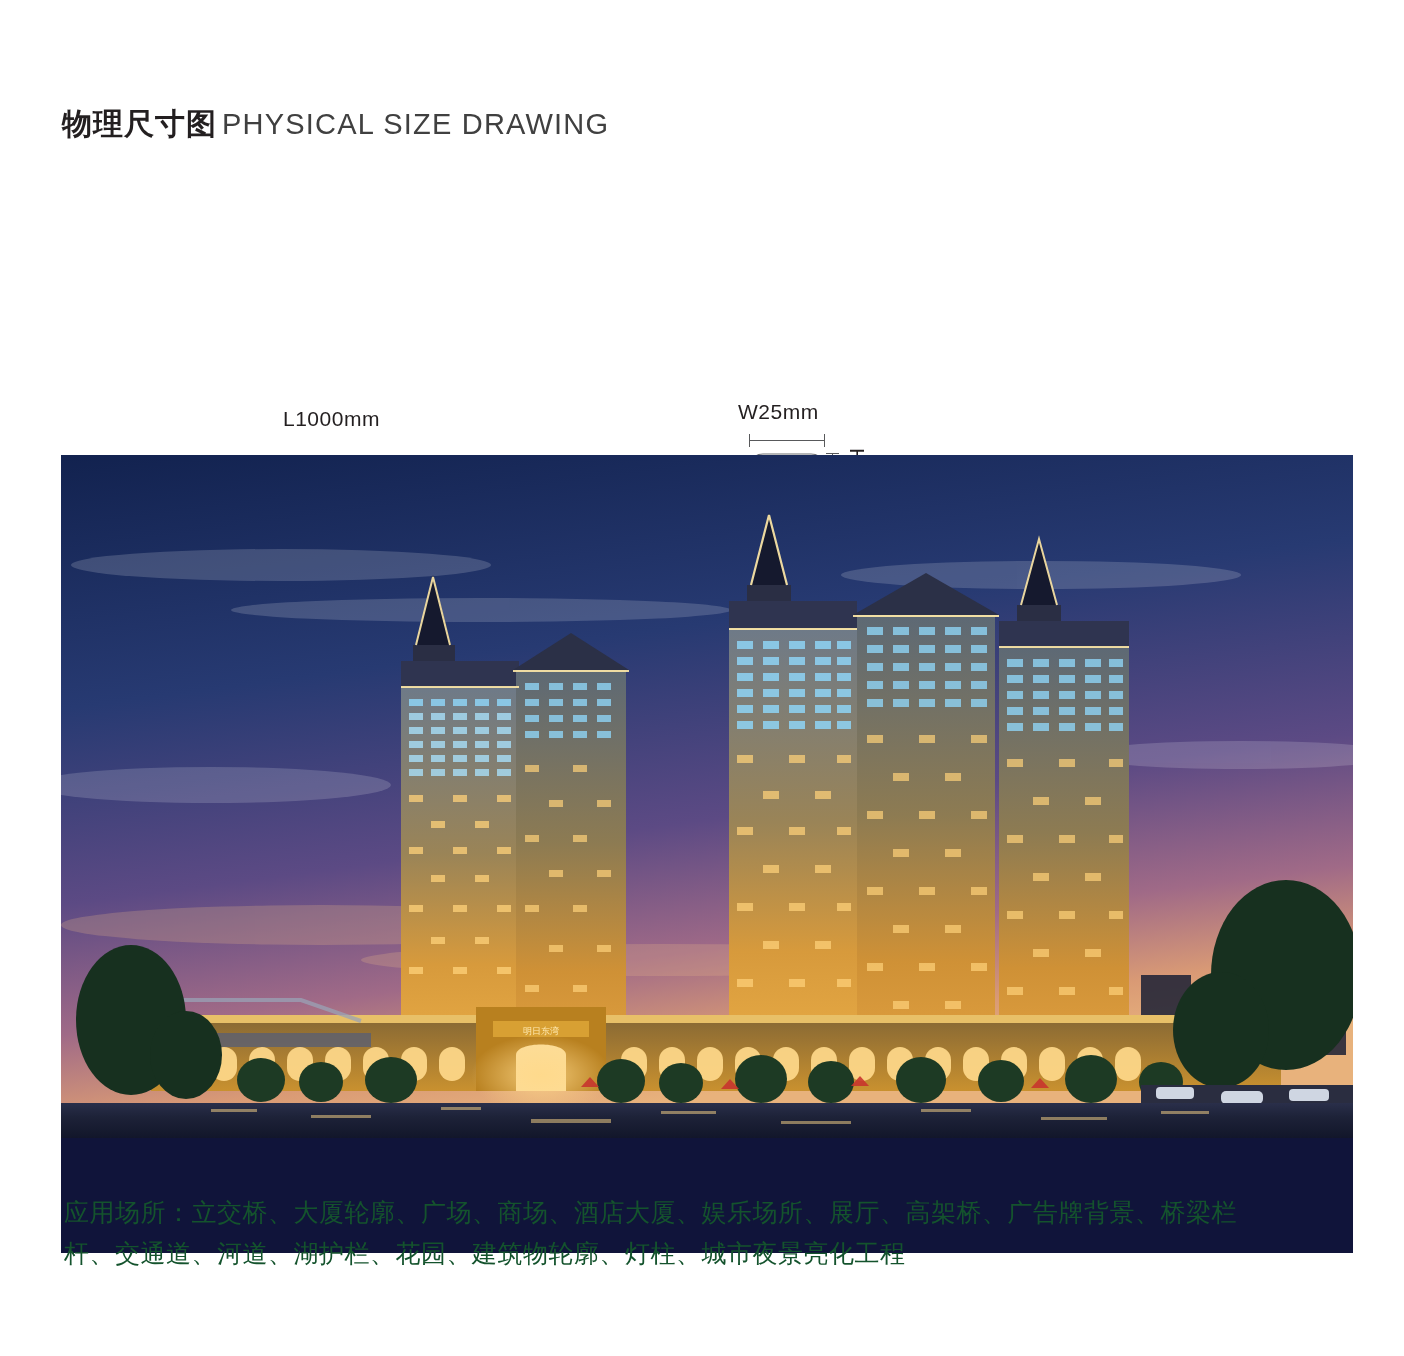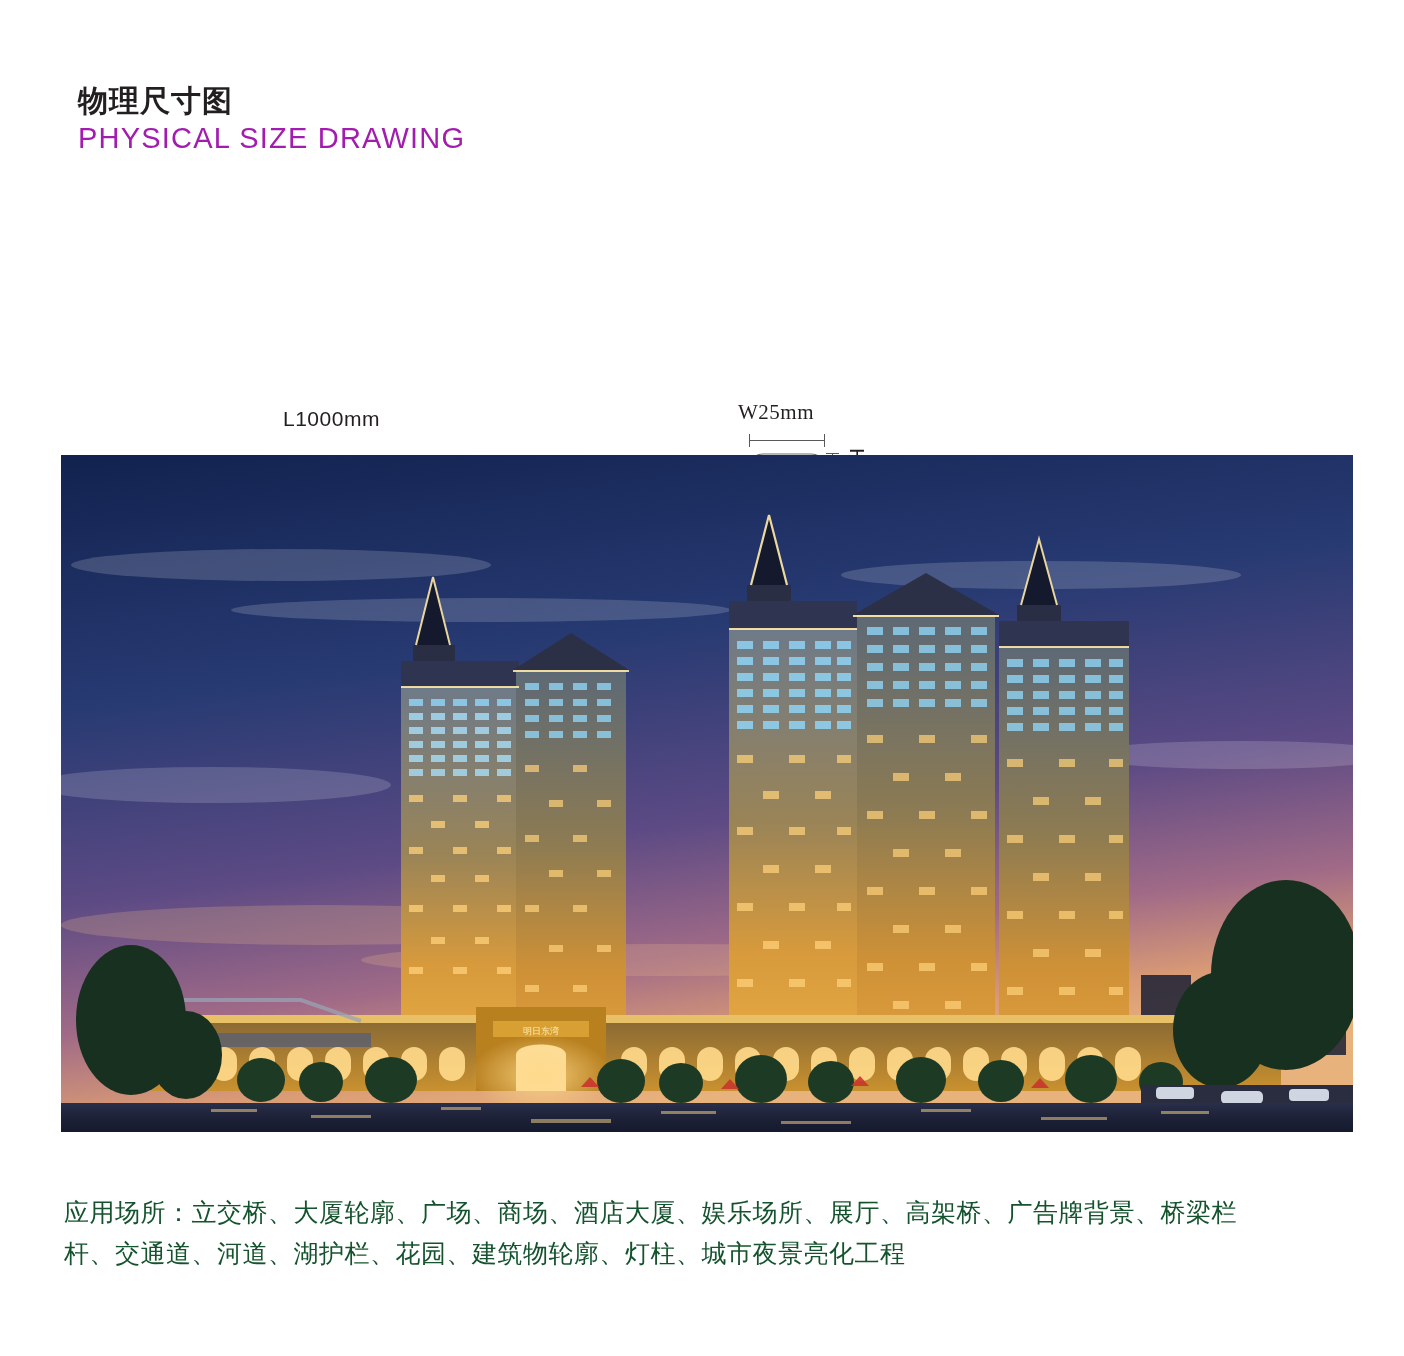--- a/index.html
+++ b/index.html
@@ -13,37 +13,36 @@
     font-family: "Liberation Sans", sans-serif;
     color: #231f20;
     position: relative;
     overflow: hidden;
   }
 
   
   .heading {
     position: absolute;
     left: 62px;
-    top: 81px;
+    top: 104px;
     display: flex;
     align-items: baseline;
     white-space: nowrap;
-    flex-direction: column;
   }
   .heading .cn {
     font-size: 30px;
     font-weight: bold;
     letter-spacing: 1px;
     color: #231f20;
   }
   .heading .en {
     font-size: 29px;
-    color: #a21caf;
+    color: #404040;
     letter-spacing: 1.2px;
-    margin-left: 16px;
+    margin-left: 5px;
     font-weight: 400;
     text-align: right;
   }
 
   
   .dim-area {
     position: absolute;
     left: 0;
     top: 195px;
     width: 1404px;
@@ -158,21 +157,20 @@
     height: 38px;
     background: #939598;
   }
   .w-label {
     position: absolute;
     left: 738px;
     top: 205px;
     font-size: 21px;
     color: #231f20;
     letter-spacing: .5px;
-    font-family: Liberation Serif, serif;
   }
   .w-dim {
     position: absolute;
     left: 749px;
     top: 239px;
     width: 76px;
     height: 12px;
   }
   .w-dim .line {
     position: absolute;
@@ -235,21 +233,21 @@
     width: 76px;
     height: 88px;
   }
 
   
   .photo {
     position: absolute;
     left: 61px;
     top: 455px;
     width: 1292px;
-    height: 677px;
+    height: 798px;
     overflow: hidden;
     background: #10143a;
   }
   .photo svg { display:block; }
 
   
   .caption {
     position: absolute;
     left: 64px;
     top: 1192px;

